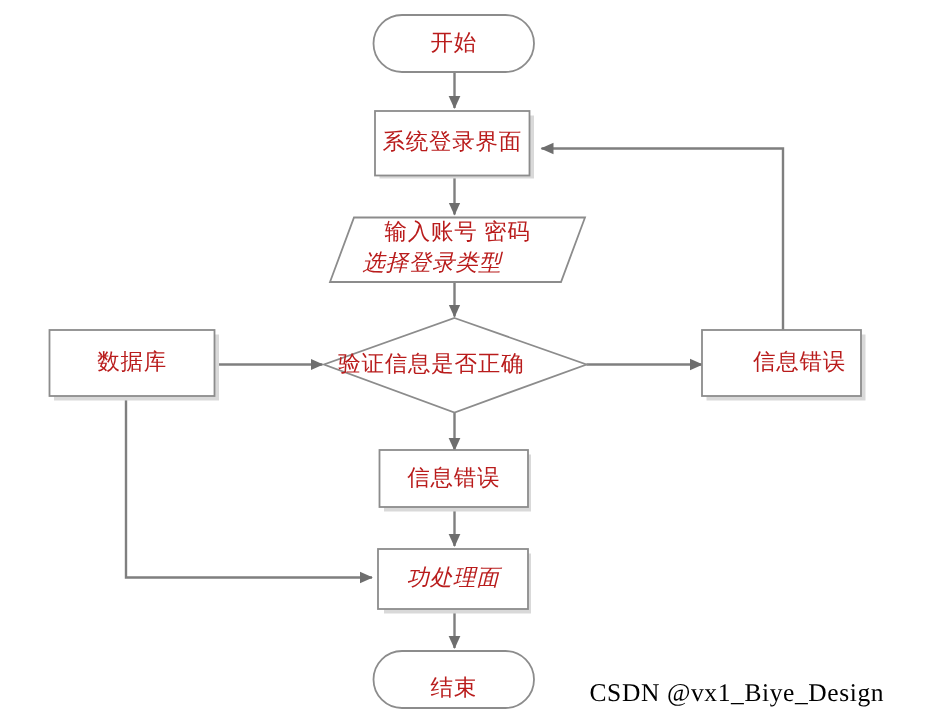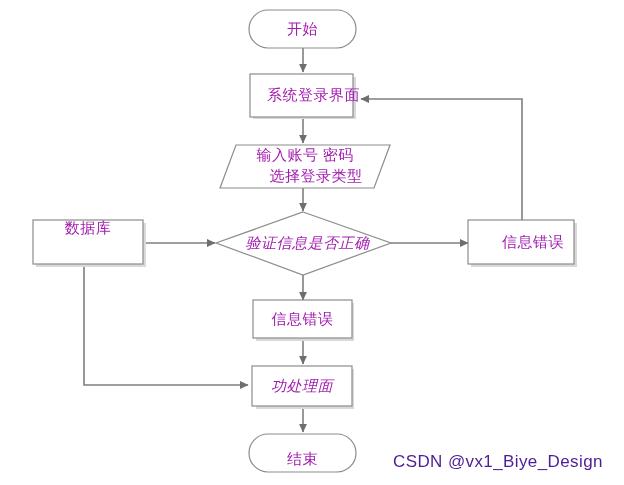--- a/index.html
+++ b/index.html
@@ -20,33 +20,33 @@
     top: 0;
     width: 624px;
     height: 485px;
   }
   .node-label {
     position: absolute;
     display: flex;
     align-items: center;
     justify-content: center;
     text-align: center;
-    color: #a21caf;
+    color: #b91c1c;
     font-size: 15px;
     line-height: 19px;
     letter-spacing: 0.5px;
     white-space: pre;
     pointer-events: none;
   }
   #watermark {
     position: absolute;
     left: 393px;
     top: 452px;
-    color: #4c1d95;
-    font-family: Liberation Sans, sans-serif;
+    color: #000000;
+    font-family: Liberation Serif, serif;
     font-size: 17px;
     letter-spacing: 0.4px;
     white-space: nowrap;
   }
 </style>
 </head>
 <body>
 
 <svg id="flow-canvas" viewBox="0 0 624 485">
   <defs>
@@ -100,28 +100,28 @@
 
   <rect x="253" y="300" width="99" height="38" fill="#ffffff" stroke="#8c8c8c" stroke-width="1.2"></rect>
 
   <rect x="252" y="366" width="100" height="40" fill="#ffffff" stroke="#8c8c8c" stroke-width="1.2"></rect>
 
   <rect x="249" y="434" width="107" height="38" rx="19" ry="19" fill="#ffffff" stroke="#8c8c8c" stroke-width="1.2"></rect>
 </svg>
 
 <div class="node-label" style="left:249px;top:10px;width:107px;height:38px;">开始</div>
 
-<div class="node-label" style="left:262px;top:74px;width:103px;height:43px;">系统登录界面</div>
+<div class="node-label" style="left:250px;top:74px;width:103px;height:43px;">系统登录界面</div>
 
 <div class="node-label" style="left:220px;top:145px;width:170px;height:21px;">输入账号 密码</div>
-<div class="node-label" style="left:231px;top:166px;width:170px;height:21px;">选择登录类型</div>
+<div class="node-label" style="left:203px;top:166px;width:170px;height:21px;font-style:italic;">选择登录类型</div>
 
-<div class="node-label" style="left:220px;top:224px;width:175px;height:38px;font-style:italic;">验证信息是否正确</div>
+<div class="node-label" style="left:200px;top:224px;width:175px;height:38px;">验证信息是否正确</div>
 
-<div class="node-label" style="left:33px;top:206px;width:110px;height:44px;font-family:Liberation Serif, serif;">数据库</div>
+<div class="node-label" style="left:33px;top:220px;width:110px;height:44px;font-family:Liberation Serif, serif;">数据库</div>
 
 <div class="node-label" style="left:468px;top:220px;width:130px;height:44px;">信息错误</div>
 
 <div class="node-label" style="left:253px;top:300px;width:99px;height:38px;">信息错误</div>
 
 <div class="node-label" style="left:252px;top:366px;width:100px;height:40px;font-style:italic;">功处理面</div>
 
 <div class="node-label" style="left:249px;top:434px;width:107px;height:50px;">结束</div>
 
 <div id="watermark">CSDN @vx1_Biye_Design</div>

